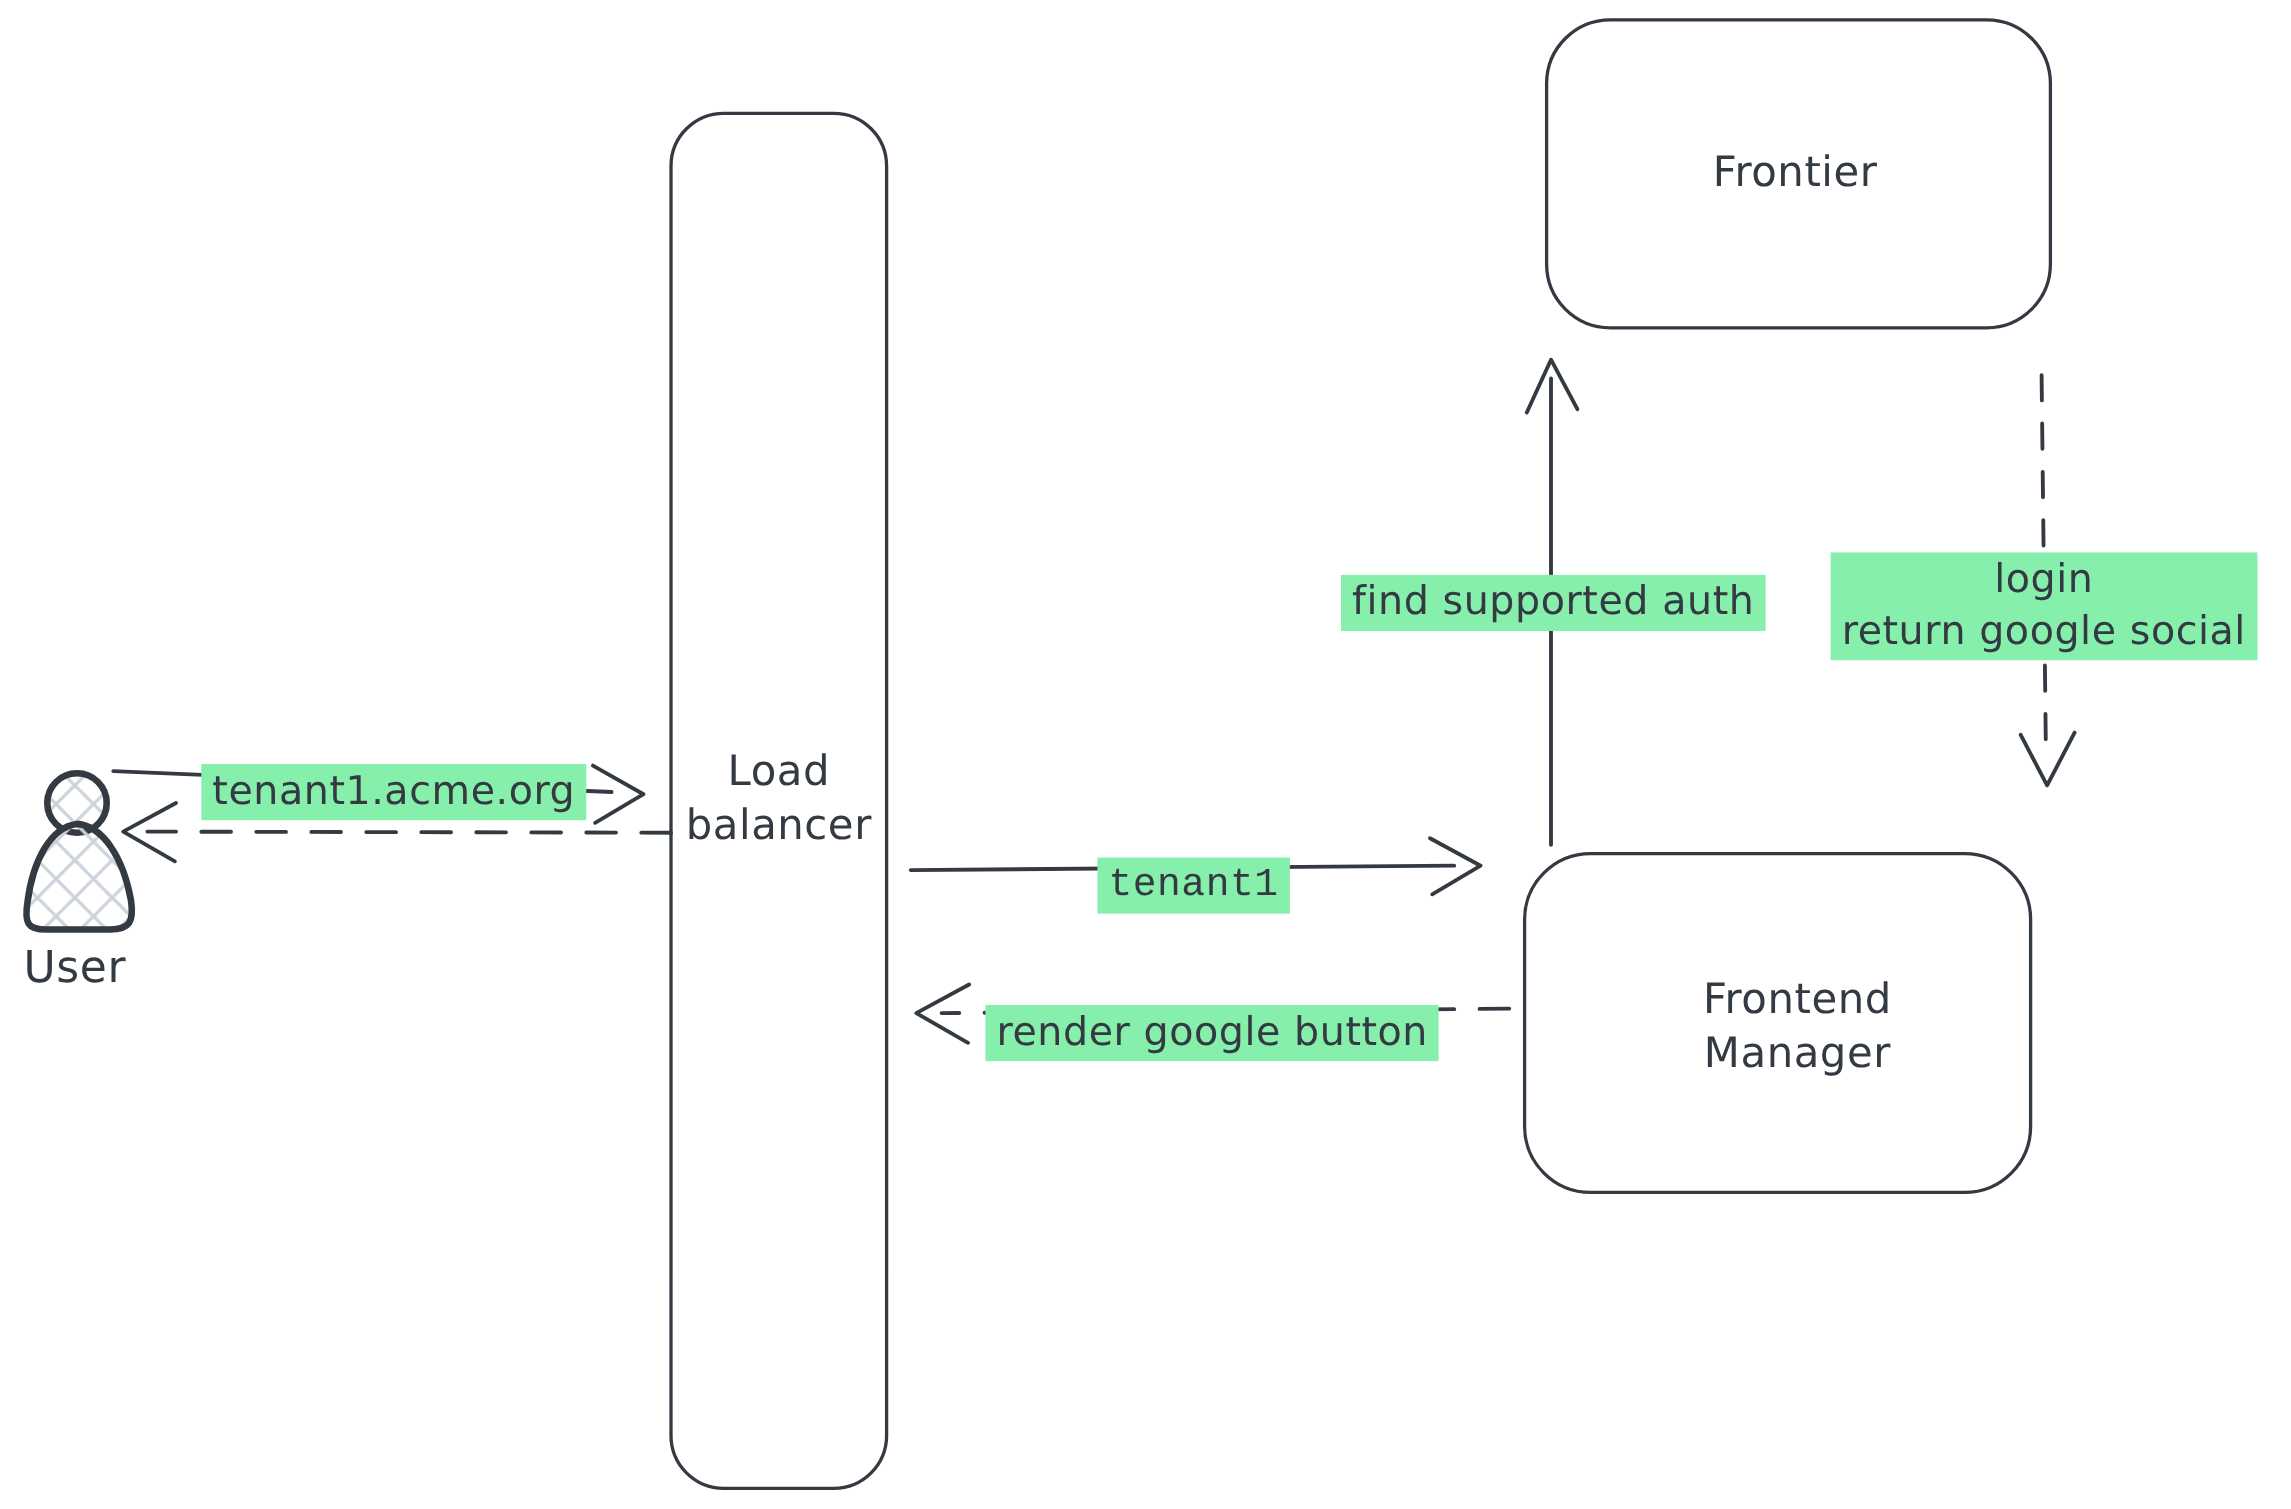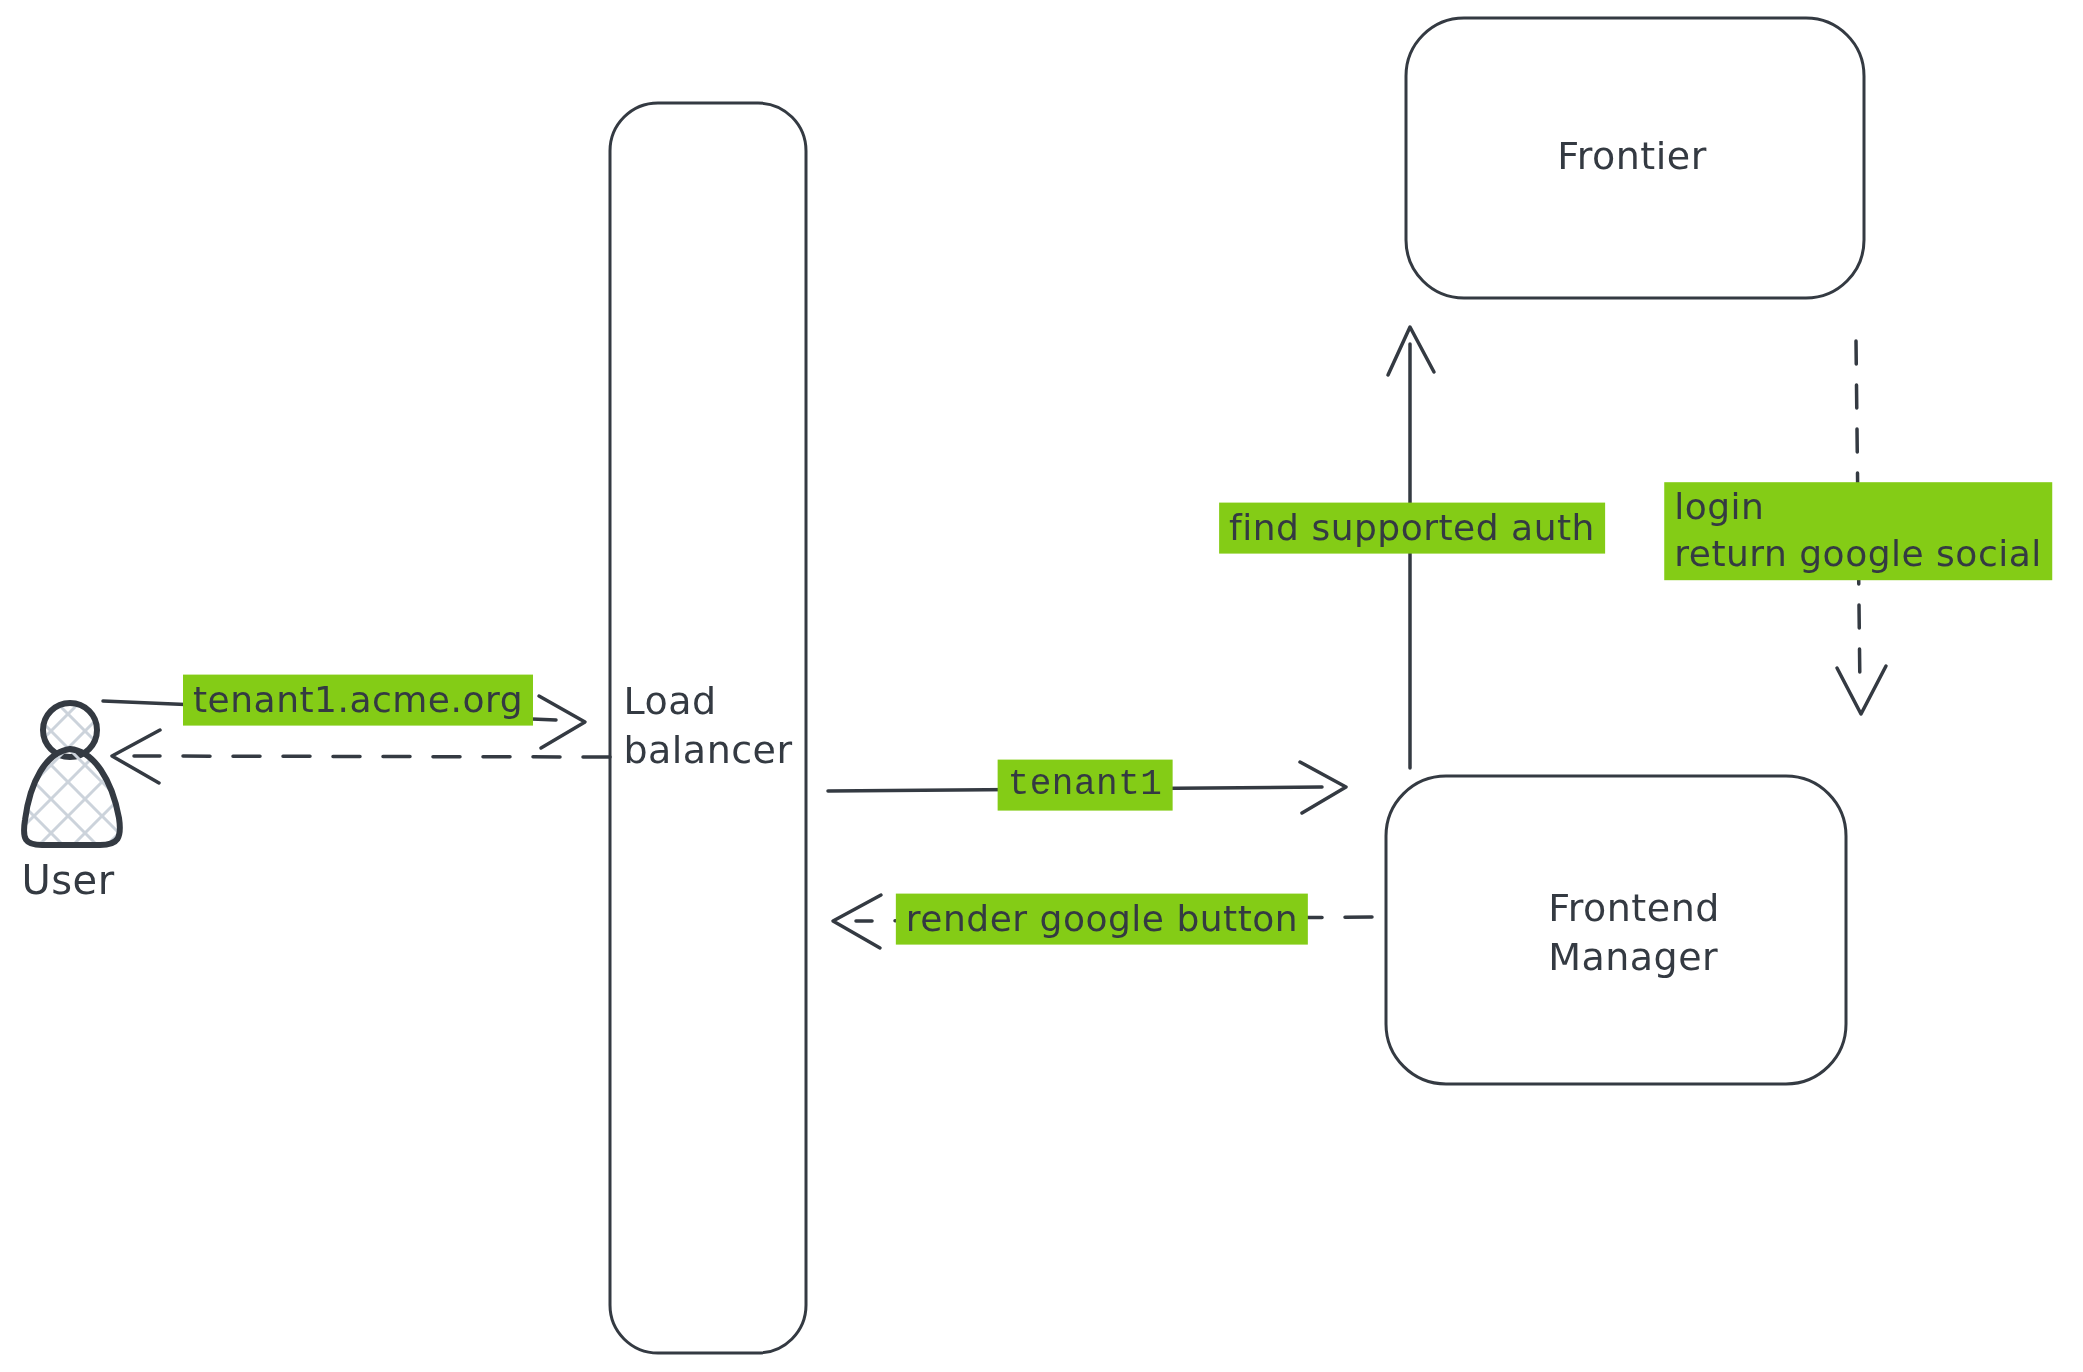--- a/index.html
+++ b/index.html
@@ -22,26 +22,27 @@
     height: 1372px;
   }
   .lbl {
     position: absolute;
     transform: translate(-50%, -50%);
     white-space: nowrap;
     color: #343a42;
     font-size: 36px;
     letter-spacing: 0.5px;
     line-height: 1.3;
-    text-align: left;
+    text-align: center;
     user-select: none;
   }
   .lbl.on-line {
-    background: #84cc16;
+    background: #86efac;
     padding: 2px 10px;
+    margin-top: 20px;
   }
   .node-lbl {
     font-size: 38px;
   }
   .actor-lbl {
     font-size: 40px;
   }
 </style>
 </head>
 <body>

